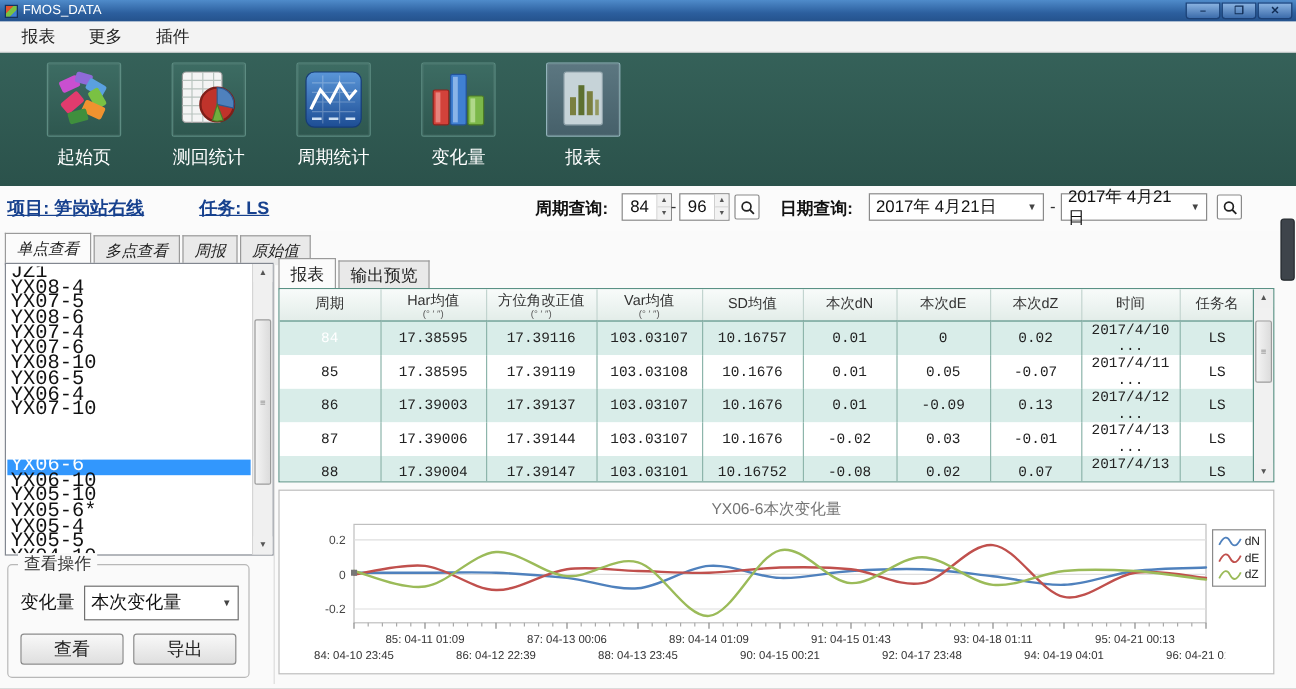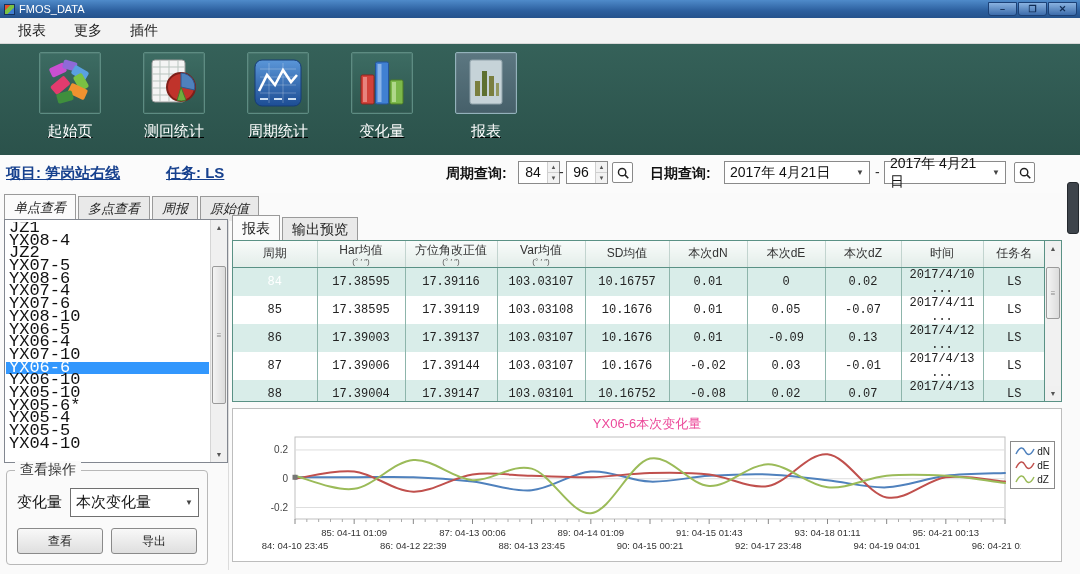--- a/index.html
+++ b/index.html
@@ -21,21 +21,21 @@
 
   
   .menubar{position:absolute;left:0;top:18px;width:1080px;height:26px;
     background:#f3f3f3;border-bottom:1px solid #d8d8d8;display:flex;align-items:center;
     font-size:14px;color:#222;padding-left:4px;}
   .menu-item{padding:2px 14px;}
 
   
   .toolbar{position:absolute;left:0;top:44px;width:1080px;height:111px;
     background:linear-gradient(#356159,#2b524b);display:flex;padding-left:22px;}
-  .tbtn{width:96px;margin-right:8px;display:flex;flex-direction:column;align-items:center;padding-top:8px;text-decoration:underline;}
+  .tbtn{width:96px;margin-right:8px;display:flex;flex-direction:column;align-items:center;padding-top:8px;}
   .tile{width:62px;height:62px;border:1px solid #5d8c82;border-radius:2px;
     background:linear-gradient(#3d6c63,#2e574f);display:flex;align-items:center;justify-content:center;
     box-shadow:inset 0 0 0 1px rgba(255,255,255,.07);}
   .tbtn.active .tile{background:linear-gradient(#5c7781,#46606a);border-color:#93b2bb;}
   .tlabel{margin-top:8px;color:#fff;font-size:15px;white-space:nowrap;}
 
   
   .subheader{position:absolute;left:0;top:155px;width:1080px;height:38px;background:#fbfbfb;font-size:15px;}
   .qlink{position:absolute;top:9px;color:#17418e;text-decoration:underline;font-weight:bold;cursor:pointer;}
   .q-project{left:6px;} .q-task{left:166px;}
@@ -68,39 +68,39 @@
   .tab.active{background:#fbfbfb;padding-top:4px;margin-top:-2px;}
   .ltabs{position:absolute;left:4px;top:3px;font-style:italic;}
   .rtabs{position:absolute;left:232px;top:24px;font-size:14px;}
   .rtabs .tab{font-size:14px;}
 
   
   .listbox{position:absolute;left:4px;top:26px;width:224px;height:244px;border:1px solid #828790;background:#fff;}
   .listitems{position:absolute;left:1px;top:2px;right:18px;bottom:1px;overflow:hidden;
     font-family:"Liberation Mono",monospace;font-size:17px;color:#111;}
   .list-item{height:12.7px;line-height:12.7px;padding-left:3px;white-space:nowrap;}
-  .list-item.sel{background:#3297fd;color:#fff;}
+  .list-item.sel{background:#3297fd;color:#fff;margin-top:34px;}
   .vsb{position:absolute;right:0;top:0;bottom:0;width:17px;background:#f0f0f0;border-left:1px solid #d5d5d5;}
   .sb-arrow{position:absolute;left:0;right:0;height:15px;text-align:center;font-size:7px;line-height:15px;color:#555;background:#f0f0f0;}
   .sb-up{top:0;} .sb-dn{bottom:0;}
   .sb-thumb{position:absolute;left:1px;right:1px;background:linear-gradient(90deg,#f4f4f4,#dcdcdc);
     border:1px solid #9a9a9a;border-radius:2px;display:flex;align-items:center;justify-content:center;
     color:#888;font-size:8px;}
   .list-thumb{top:46px;height:138px;}
 
   
   .opsbox{position:absolute;left:6px;top:277px;width:202px;height:95px;border:1px solid #b8b8b8;border-radius:4px;}
   .ops-legend{position:absolute;top:-10px;left:8px;background:#fafafa;padding:0 5px;font-size:14px;color:#333;}
   .ops-row{position:absolute;top:17px;left:10px;right:8px;display:flex;align-items:center;}
   .ops-field-label{font-size:15px;color:#111;margin-right:8px;}
   .dropdown{flex:1;height:29px;border:1px solid #707070;background:#fff;display:flex;align-items:center;
     font-size:15px;color:#111;padding:0 5px;}
   .ops-buttons{position:absolute;bottom:10px;left:10px;right:10px;display:flex;justify-content:space-between;}
   .btn{width:86px;height:26px;border:1px solid #8a8a8a;border-radius:3px;
-    background:linear-gradient(#f8f8f8,#dfdfdf);font-size:12px;color:#222;
+    background:linear-gradient(#f8f8f8,#dfdfdf);font-size:15px;color:#222;
     display:flex;align-items:center;justify-content:center;font-family:"Liberation Sans",sans-serif;}
 
   
   .tablewrap{position:absolute;left:232px;top:47px;width:830px;height:162px;border:1px solid #5a9185;
     background:#fff;display:flex;overflow:hidden;}
   .tblscroll{width:812px;overflow:hidden;}
   table{width:812px;table-layout:fixed;border-collapse:collapse;}
   th{height:26px;background:linear-gradient(#f8fbfa,#e3ede9);border-right:1px solid #c2d4cf;
     border-bottom:1px solid #5a9185;font-weight:normal;color:#333;font-size:12px;vertical-align:middle;padding:0;margin-top:14px;}
   th .sub{display:block;font-size:8px;color:#555;line-height:6px;}
@@ -111,21 +111,21 @@
   th:nth-child(1),td:nth-child(1){width:84px;} th:nth-child(2),td:nth-child(2){width:88px;}
   th:nth-child(3),td:nth-child(3){width:92px;} th:nth-child(4),td:nth-child(4){width:88px;}
   th:nth-child(5),td:nth-child(5){width:84px;} th:nth-child(6),td:nth-child(6){width:78px;}
   th:nth-child(7),td:nth-child(7){width:78px;} th:nth-child(8),td:nth-child(8){width:76px;}
   th:nth-child(9),td:nth-child(9){width:82px;} th:nth-child(10),td:nth-child(10){width:62px;border-right:none;}
   .tbl-sb{width:17px;position:relative;background:#f1f1f1;border-left:1px solid #5a9185;}
   .tbl-thumb{top:26px;height:52px;}
 
   
   .chartpanel{position:absolute;left:232px;top:215px;width:830px;height:154px;border:1px solid #bdbdbd;background:#fff;}
-  .chart-title{text-align:center;font-size:13px;color:#ec4899;padding-top:6px;}
+  .chart-title{text-align:center;font-size:13px;color:#737373;padding-top:6px;}
   .chart-svg{position:absolute;left:2px;top:24px;}
   .legend{position:absolute;right:6px;top:32px;border:1px solid #8a8a8a;background:#fff;padding:2px 4px;}
   .leg-row{display:flex;align-items:center;height:14px;}
   .leg-row span{font-size:10px;color:#222;margin-left:2px;font-family:"Liberation Sans",sans-serif;}
 
   .edge-thumb{position:absolute;right:1px;top:182px;width:12px;height:52px;background:#3e444b;
     border:1px solid #23282d;border-radius:3px;}
 </style>
 </head>
 <body>
@@ -271,21 +271,20 @@
       <div class="tab active">单点查看</div>
       <div class="tab">多点查看</div>
       <div class="tab">周报</div>
       <div class="tab">原始值</div>
     </div>
 
     <div class="listbox">
       <div class="listitems" id="pointList">
           <div class="list-item">JZ1</div>
           <div class="list-item">YX08-4</div>
-          <div class="list-item">JZ2</div>
           <div class="list-item">YX07-5</div>
           <div class="list-item">YX08-6</div>
           <div class="list-item">YX07-4</div>
           <div class="list-item">YX07-6</div>
           <div class="list-item">YX08-10</div>
           <div class="list-item">YX06-5</div>
           <div class="list-item">YX06-4</div>
           <div class="list-item">YX07-10</div>
           <div class="list-item sel">YX06-6</div>
           <div class="list-item">YX06-10</div>

